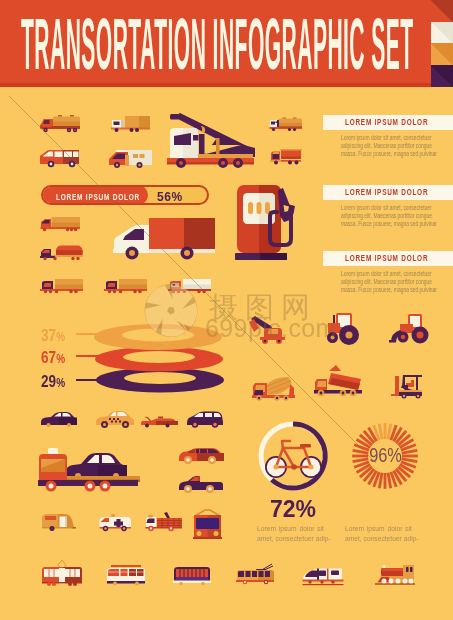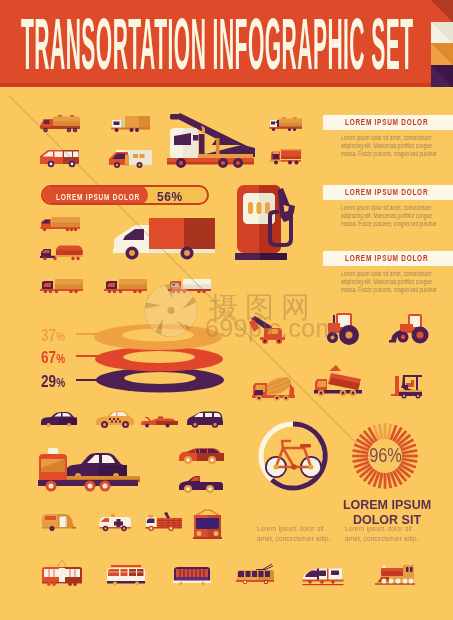--- a/index.html
+++ b/index.html
@@ -653,26 +653,23 @@
      <line x1="34.0" y1="45.0" x2="9.8" y2="31.0" stroke="#D9552B" stroke-width="5" stroke-linecap="butt"></line>
      <line x1="37.0" y1="40.7" x2="15.6" y2="22.7" stroke="#D9552B" stroke-width="5" stroke-linecap="butt"></line>
      <line x1="40.7" y1="37.0" x2="22.7" y2="15.6" stroke="#D9552B" stroke-width="5" stroke-linecap="butt"></line>
      <line x1="45.0" y1="34.0" x2="31.0" y2="9.8" stroke="#D9552B" stroke-width="5" stroke-linecap="butt"></line>
      <line x1="49.7" y1="31.8" x2="40.2" y2="5.5" stroke="#EFA244" stroke-width="5" stroke-linecap="butt"></line>
      <line x1="54.8" y1="30.5" x2="49.9" y2="2.9" stroke="#EFA244" stroke-width="5" stroke-linecap="butt"></line>
    </svg>
   </div>
   <div style="position:absolute;left:363px;top:444.4px;width:45px;text-align:center;font-size:21px;line-height:21px;color:#7B4B50;font-weight:400;letter-spacing:-0.2px;transform:scaleX(0.78);transform-origin:center top;">96%</div>
 
+  <div class="stat statbig" style="left:255px;top:498px;width:76px;">72%</div>
   <div class="stattxt" style="left:257px;top:524px;width:72px;">Lorem ipsum dolor sit</div>
   <div class="stattxt" style="left:257px;top:534px;width:72px;">amet, consectetuer adip-</div>
-  <div class="stat stathead" style="left:340px;top:500px;width:94px;">
-    <div>LOREM IPSUM</div>
-    <div style="margin-top:3px;">DOLOR SIT</div>
-  </div>
   <div class="stattxt" style="left:345px;top:524px;width:72px;">Lorem ipsum dolor sit</div>
   <div class="stattxt" style="left:345px;top:534px;width:72px;">amet, consectetuer adip-</div>
 
   <div class="icon" style="left:41px;top:558px;width:42px;height:30px;">
    <svg viewBox="0 0 84 60">
     <path d="M42 4 L50 14 L42 24 L34 14 Z" fill="none" stroke="#D98B32" stroke-width="1.6"></path>
     <path d="M2 24 Q2 18 8 18 L76 18 Q82 18 82 24 L82 50 L2 50 Z" fill="#DE4C2C"></path>
     <path d="M44 18 L76 18 Q82 18 82 24 L82 50 L44 50 Z" fill="#A8341F"></path>
     <rect x="6" y="22" width="30" height="16" fill="#F7F3E3"></rect>
     <rect x="48" y="22" width="30" height="16" fill="#F7F3E3"></rect>

